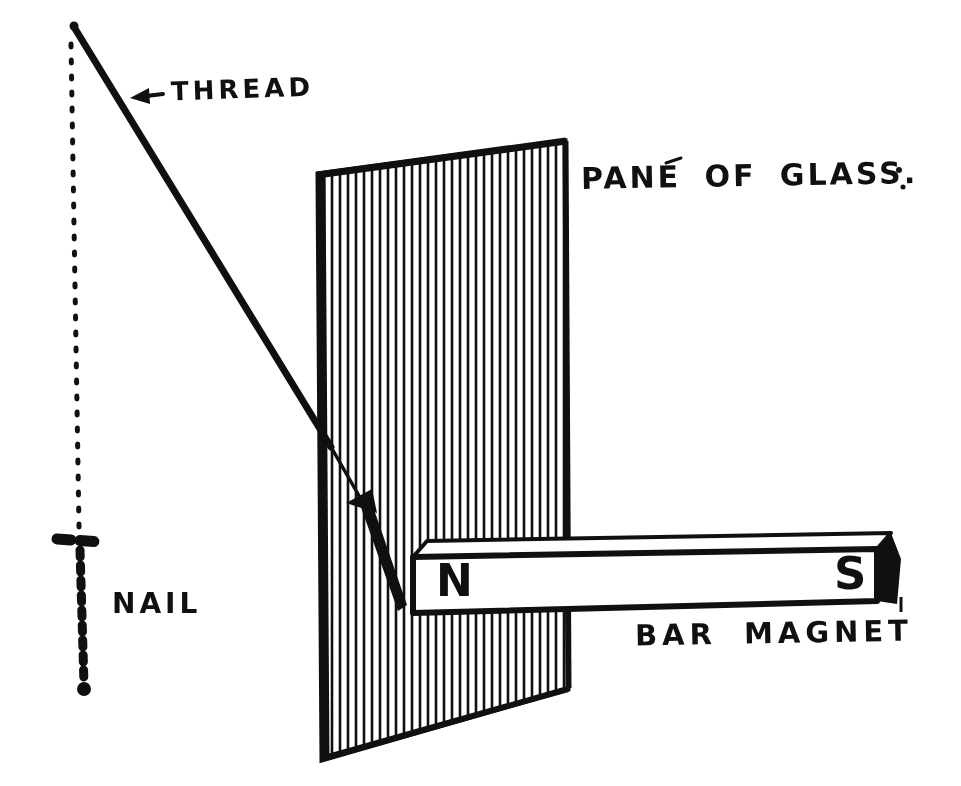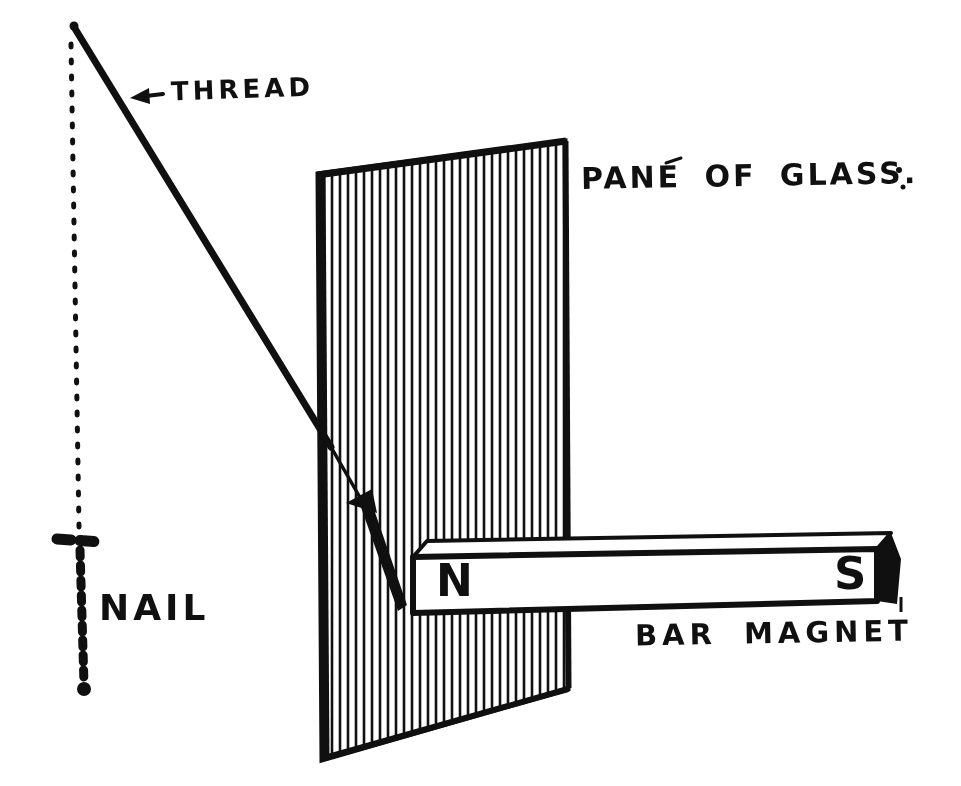--- a/index.html
+++ b/index.html
@@ -13,21 +13,21 @@
   .ink-line  { stroke:var(--ink); fill:none; }
   .ink-fill  { fill:var(--ink); stroke:none; }
   .paper-face{ fill:var(--paper); stroke:var(--ink); }
   .glass-fill{ fill:url(#hatch); stroke:var(--ink); }
   .lbl {
     position:absolute; color:var(--ink); font-weight:bold;
     line-height:1; white-space:pre; letter-spacing:4px;
   }
   .lbl-thread { left:171px; top:76px;  font-size:26px; transform:rotate(-2deg); }
   .lbl-glass  { left:581px; top:161px; font-size:30px; letter-spacing:3px; word-spacing:10px; transform:rotate(-1deg); }
-  .lbl-nail   { left:99px; top:590px; font-size:36px;text-align:right; }
+  .lbl-nail   { left:112px; top:590px; font-size:28px;text-align:right; }
   .lbl-magnet { left:635px; top:619px; font-size:29px; letter-spacing:5px; word-spacing:12px; transform:rotate(-1deg); }
   .lbl-n      { left:436px; top:559px; font-size:44px; letter-spacing:0; }
   .lbl-s      { left:834px; top:551px; font-size:45px; letter-spacing:0; }
 </style>
 </head>
 <body>
 
 <div class="figure">
 
   <svg width="961" height="786" viewBox="0 0 961 786">

